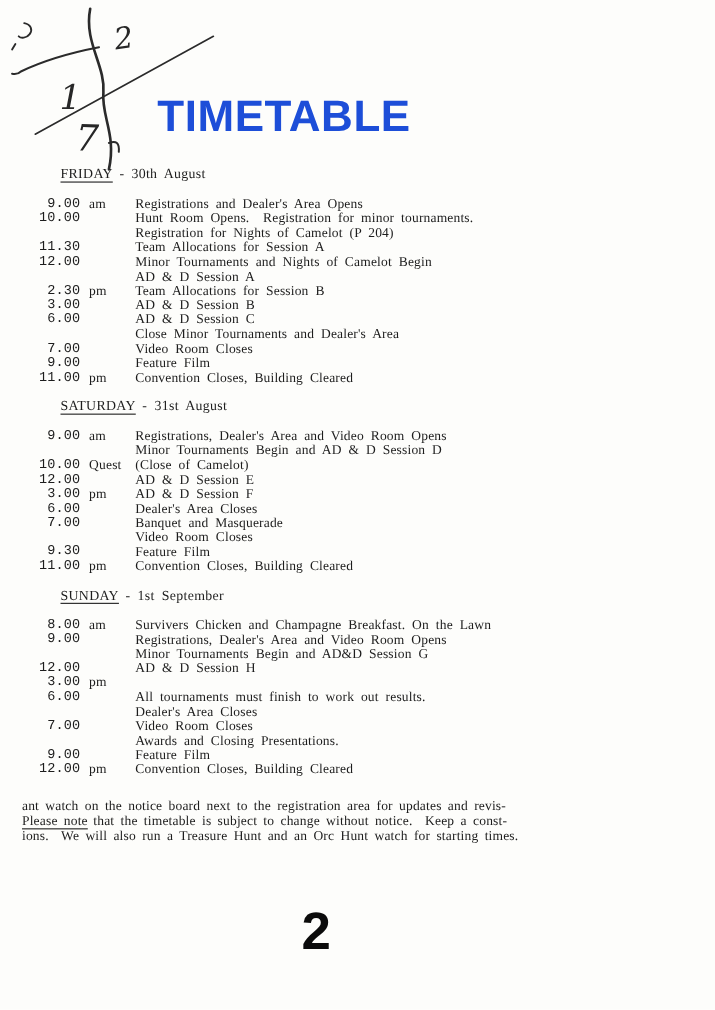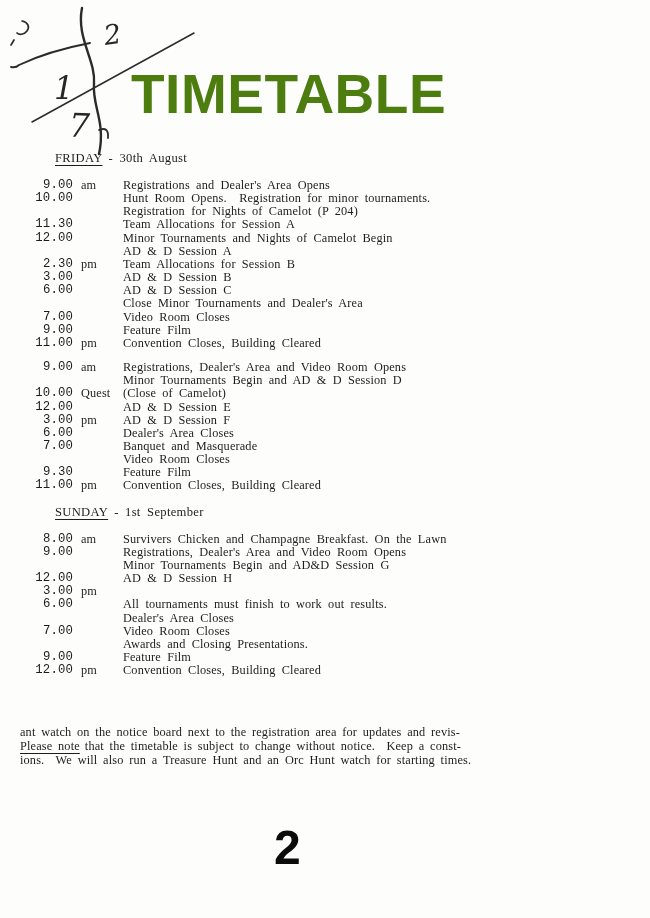--- a/index.html
+++ b/index.html
@@ -10,24 +10,24 @@
     overflow:hidden;
     font-family:"Liberation Serif",serif;
     color:#1d1d1d;
   }
   
   .scribble{position:absolute;left:2px;top:2px;}
   .scribble path{fill:none;stroke:#2b2b2b;stroke-linecap:round;stroke-linejoin:round;}
   .scribble text{fill:#272727;font-family:"DejaVu Serif",serif;font-style:italic;}
   
   .title{
-    position:absolute;left:127px;top:60px;margin:4px;
+    position:absolute;left:127px;top:60px;margin:16px;
     font-family:"Liberation Sans",sans-serif;
-    font-weight:bold;font-size:55px;line-height:60px;
-    letter-spacing:0.5px;color:#4d7c0f;
+    font-weight:bold;font-size:40px;line-height:60px;
+    letter-spacing:0.5px;color:#1d4ed8;
   }
   
   .content{position:absolute;left:33px;top:150px;width:600px;}
   .day-section{margin:0 0 11px 0;}
   .day-heading{
     margin:0 0 13px 22px;font-size:12.6px;font-weight:normal;
     line-height:16px;letter-spacing:0.3px;word-spacing:3px;white-space:pre;
   }
   .day-name{text-decoration:underline;text-underline-offset:3px;text-decoration-thickness:1px;}
   .day-date{margin-left:6px;}
@@ -150,20 +150,21 @@
 
   <div class="row">
     <span class="time">11.00</span>
     <span class="ampm">pm</span>
     <span class="event">Convention Closes, Building Cleared</span>
   </div>
 </div>
   </section>
 
   <section class="day-section">
+    <h2 class="day-heading"><span class="day-name">SATURDAY</span><span class="day-date">- 31st August</span></h2>
     <div class="rows">
   <div class="row">
     <span class="time">9.00</span>
     <span class="ampm">am</span>
     <span class="event">Registrations, Dealer's Area and Video Room Opens</span>
   </div>
 
   <div class="row">
     <span class="time"></span>
     <span class="ampm"></span>

